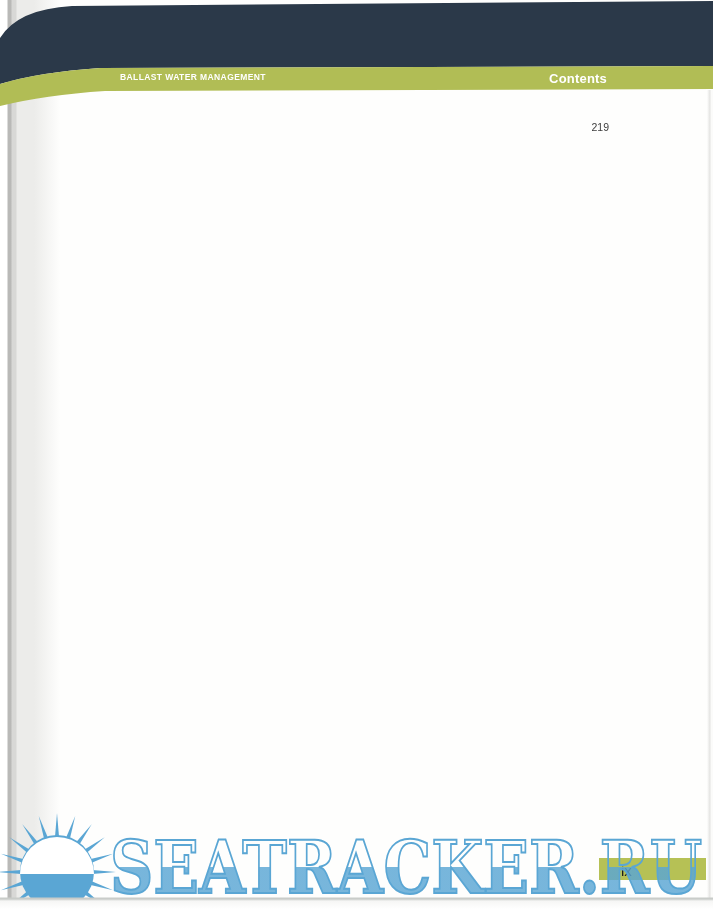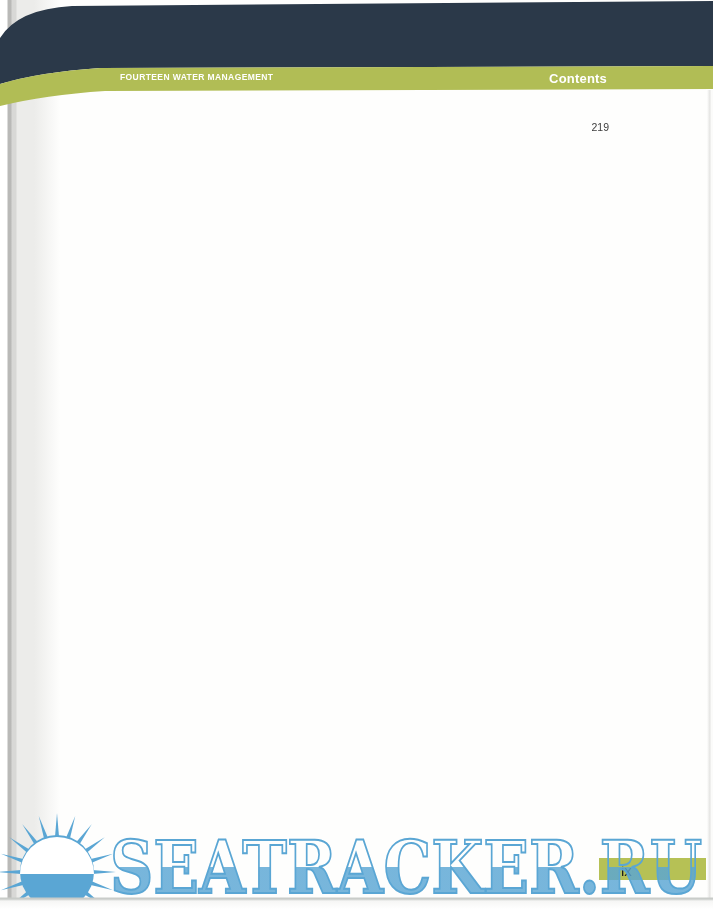--- a/index.html
+++ b/index.html
@@ -42,21 +42,21 @@
 </style>
 </head>
 <body>
 
 <div class="page">
 
   <svg class="header-svg" viewBox="0 0 713 110" preserveAspectRatio="none">
     <path d="M 0 84 L 0 38 Q 18 9 72 6 L 713 1 L 713 66 L 100 68 Q 40 72 0 84 Z" style="fill:var(--navy,#2b3949)"></path>
     <path d="M 0 84 Q 40 72 100 68 L 713 66 L 713 89 L 105 91 Q 45 95 0 106 Z" style="fill:var(--olive,#b1bd55)"></path>
   </svg>
-  <div class="header-text left">FOURTEEN WATER MANAGEMENT</div>
+  <div class="header-text left">BALLAST WATER MANAGEMENT</div>
   <div class="header-text right">Contents</div>
 
   <div class="spine-shadow"></div>
   <div class="right-edge"></div>
 
   <div id="toc" class="toc">
       <div class="toc-row chapter">
         <span class="title">CHAPTER ELEVEN – The Port State Authority</span>
         <span class="page">163</span>
       </div>

